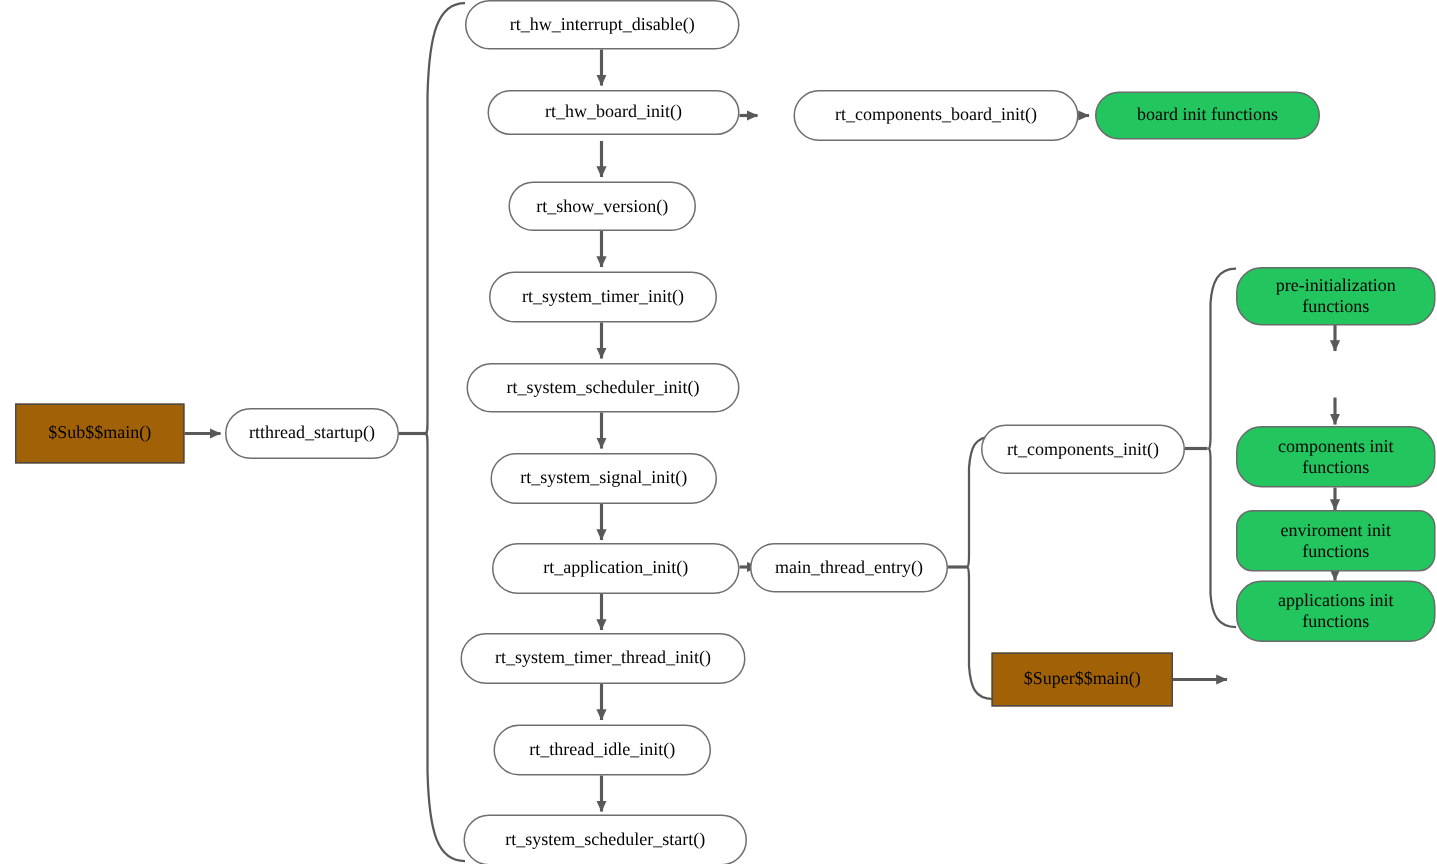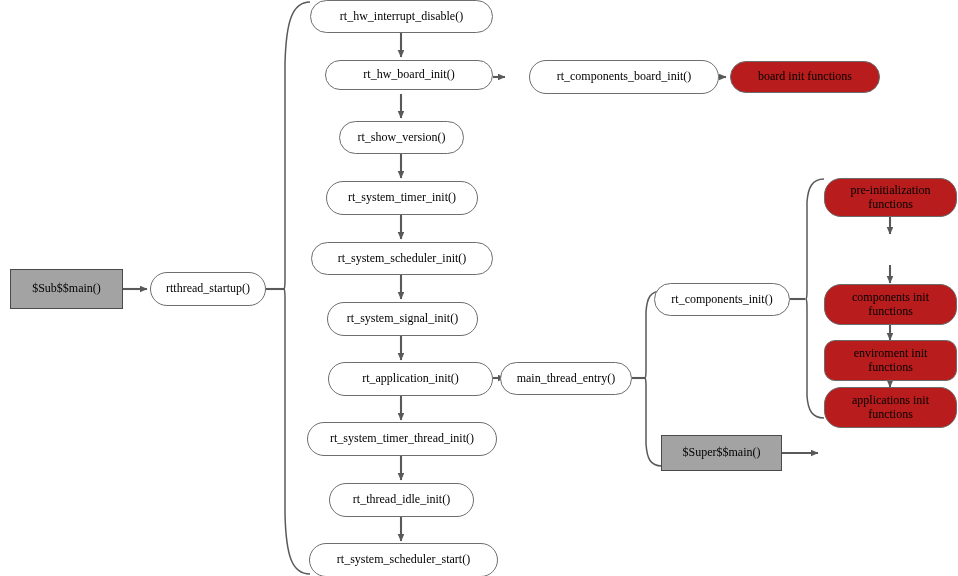--- a/index.html
+++ b/index.html
@@ -33,26 +33,26 @@
     font-family: "Liberation Serif", "DejaVu Serif", serif;
     font-size: 12px;
     white-space: pre-line;
   }
   .node.rounded {
     border: 1.3px solid #6e6e6e;
     border-radius: 17px;
     background: #ffffff;
   }
   .node.rounded.fill-blue {
-    background: #b91c1c;
+    background: #22c55e;
     border-color: #6b6b6b;
   }
   .node.rect {
     border: 1.3px solid #4a4a4a;
-    background: #a3a3a3;
+    background: #a16207;
     border-radius: 0;
   }
   svg.overlay {
     position: absolute;
     left: 0;
     top: 0;
     width: 958px;
     height: 576px;
     pointer-events: none;
   }

